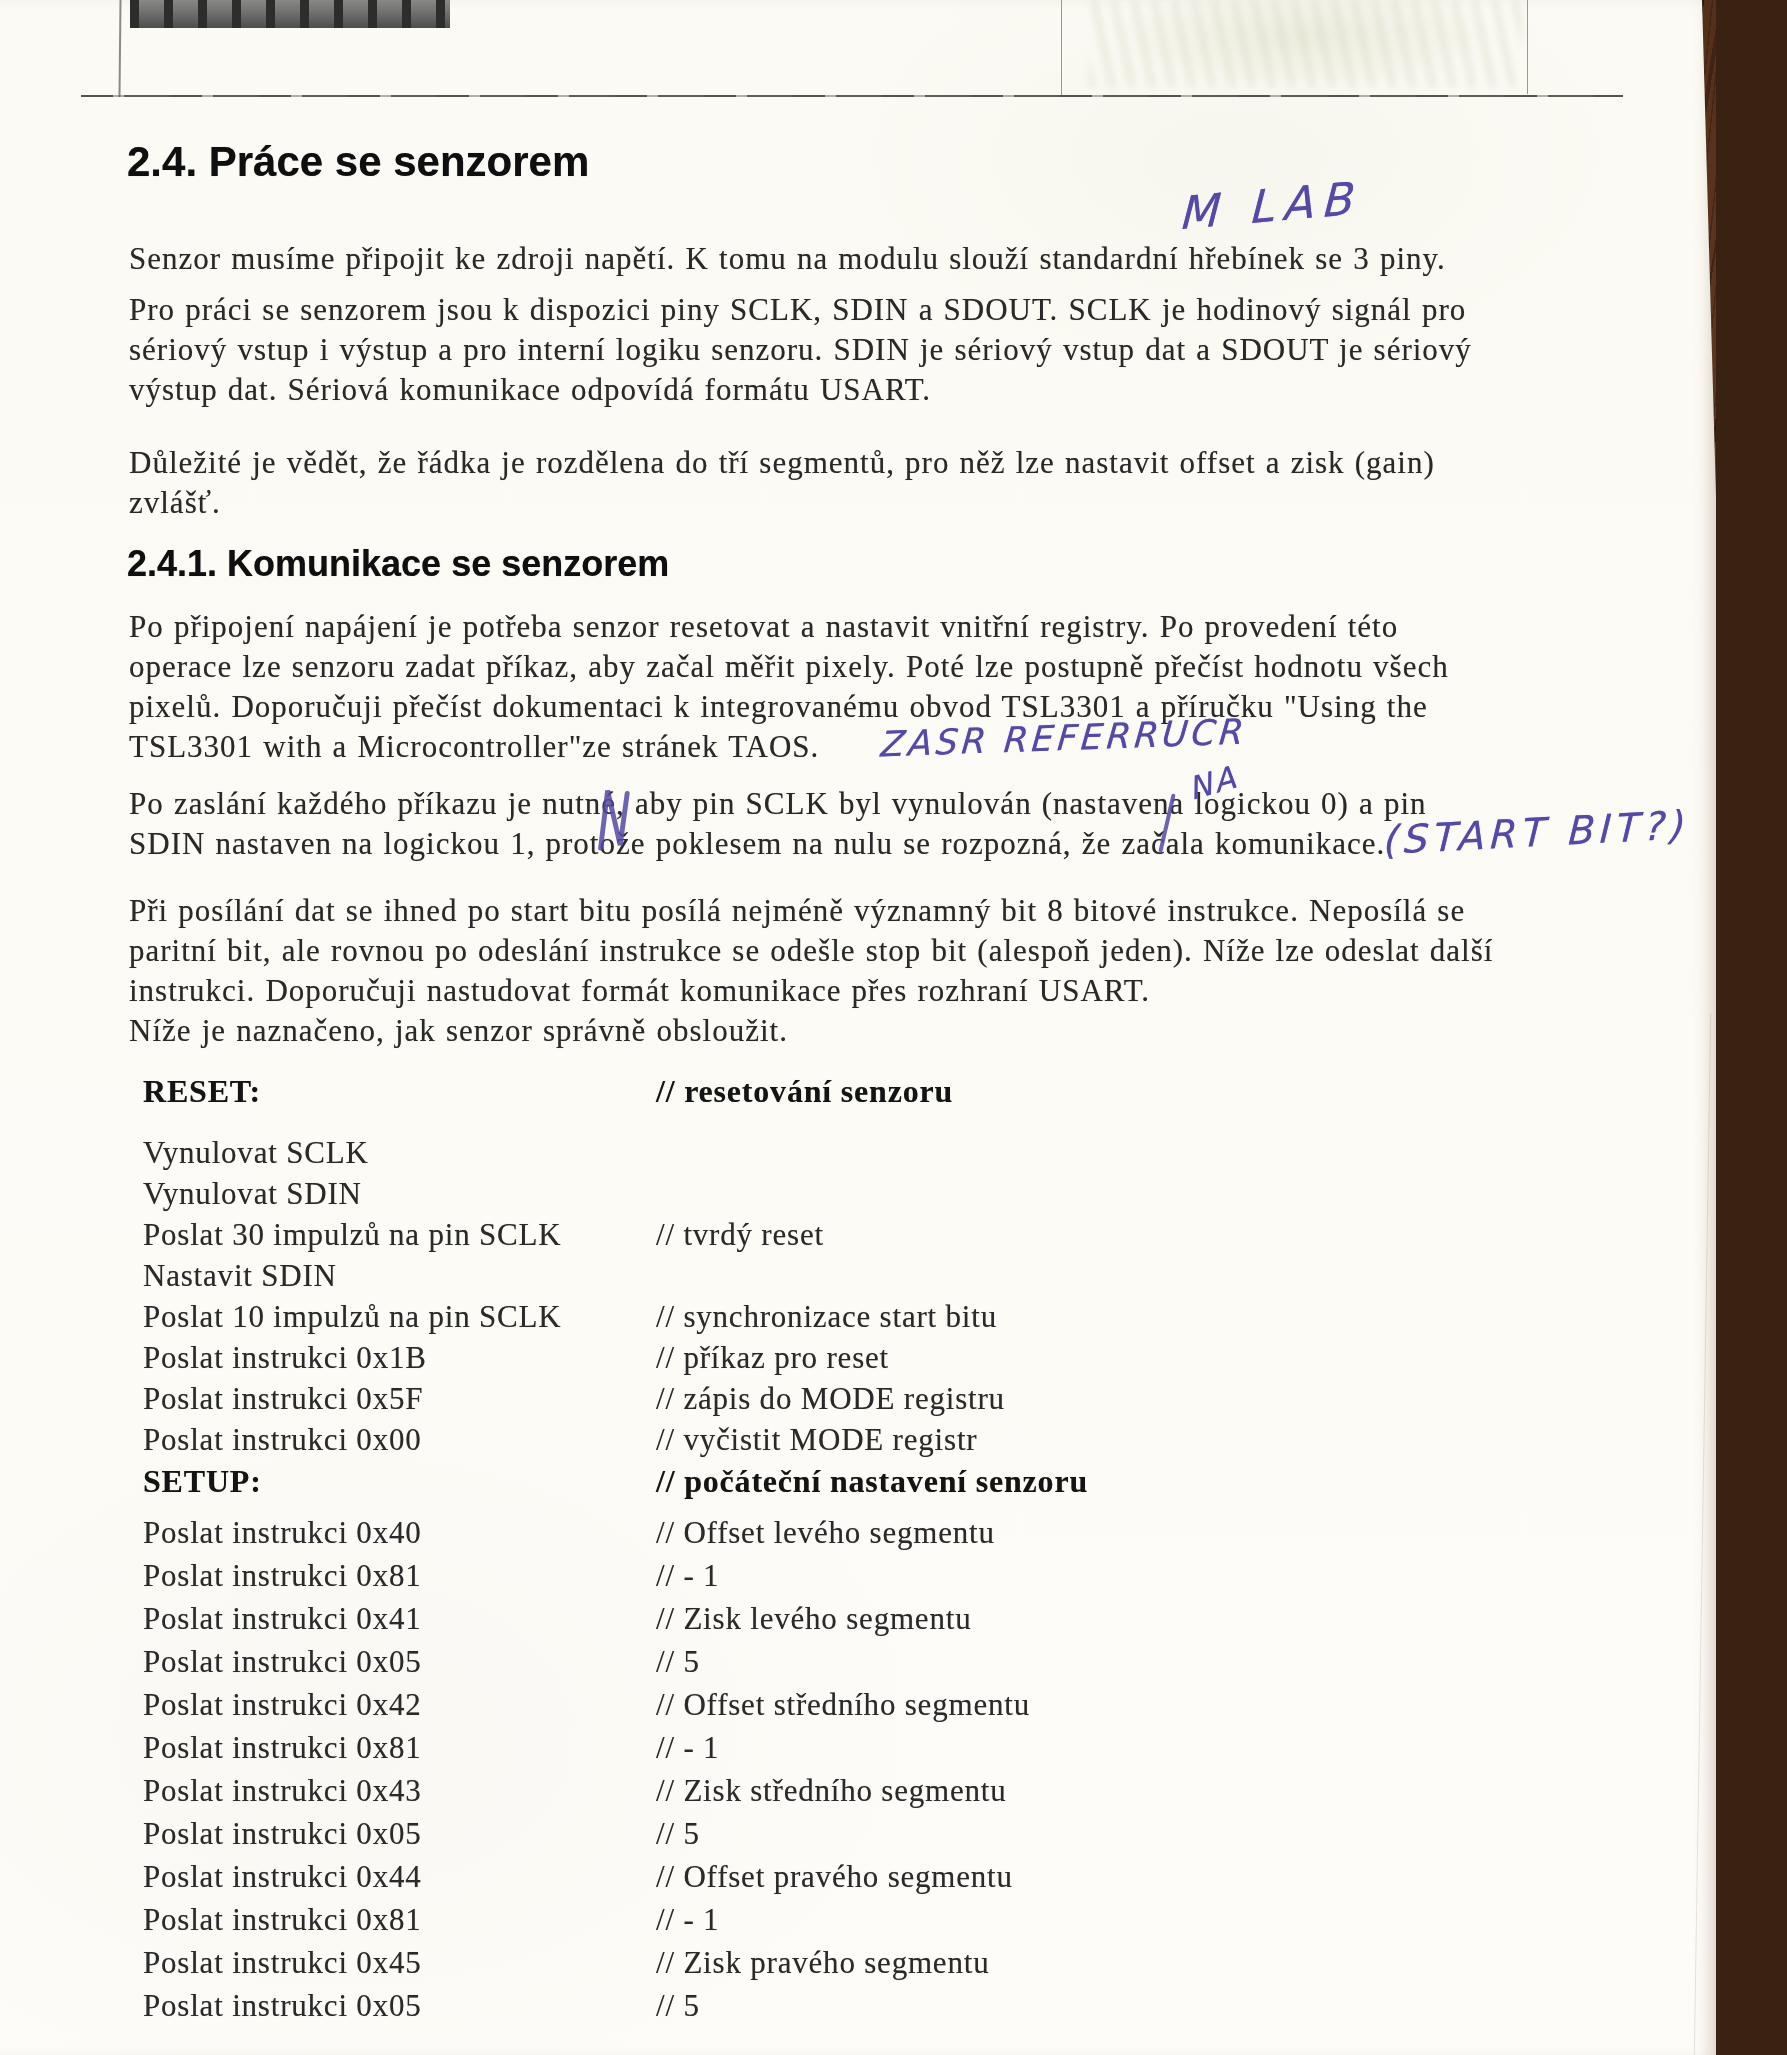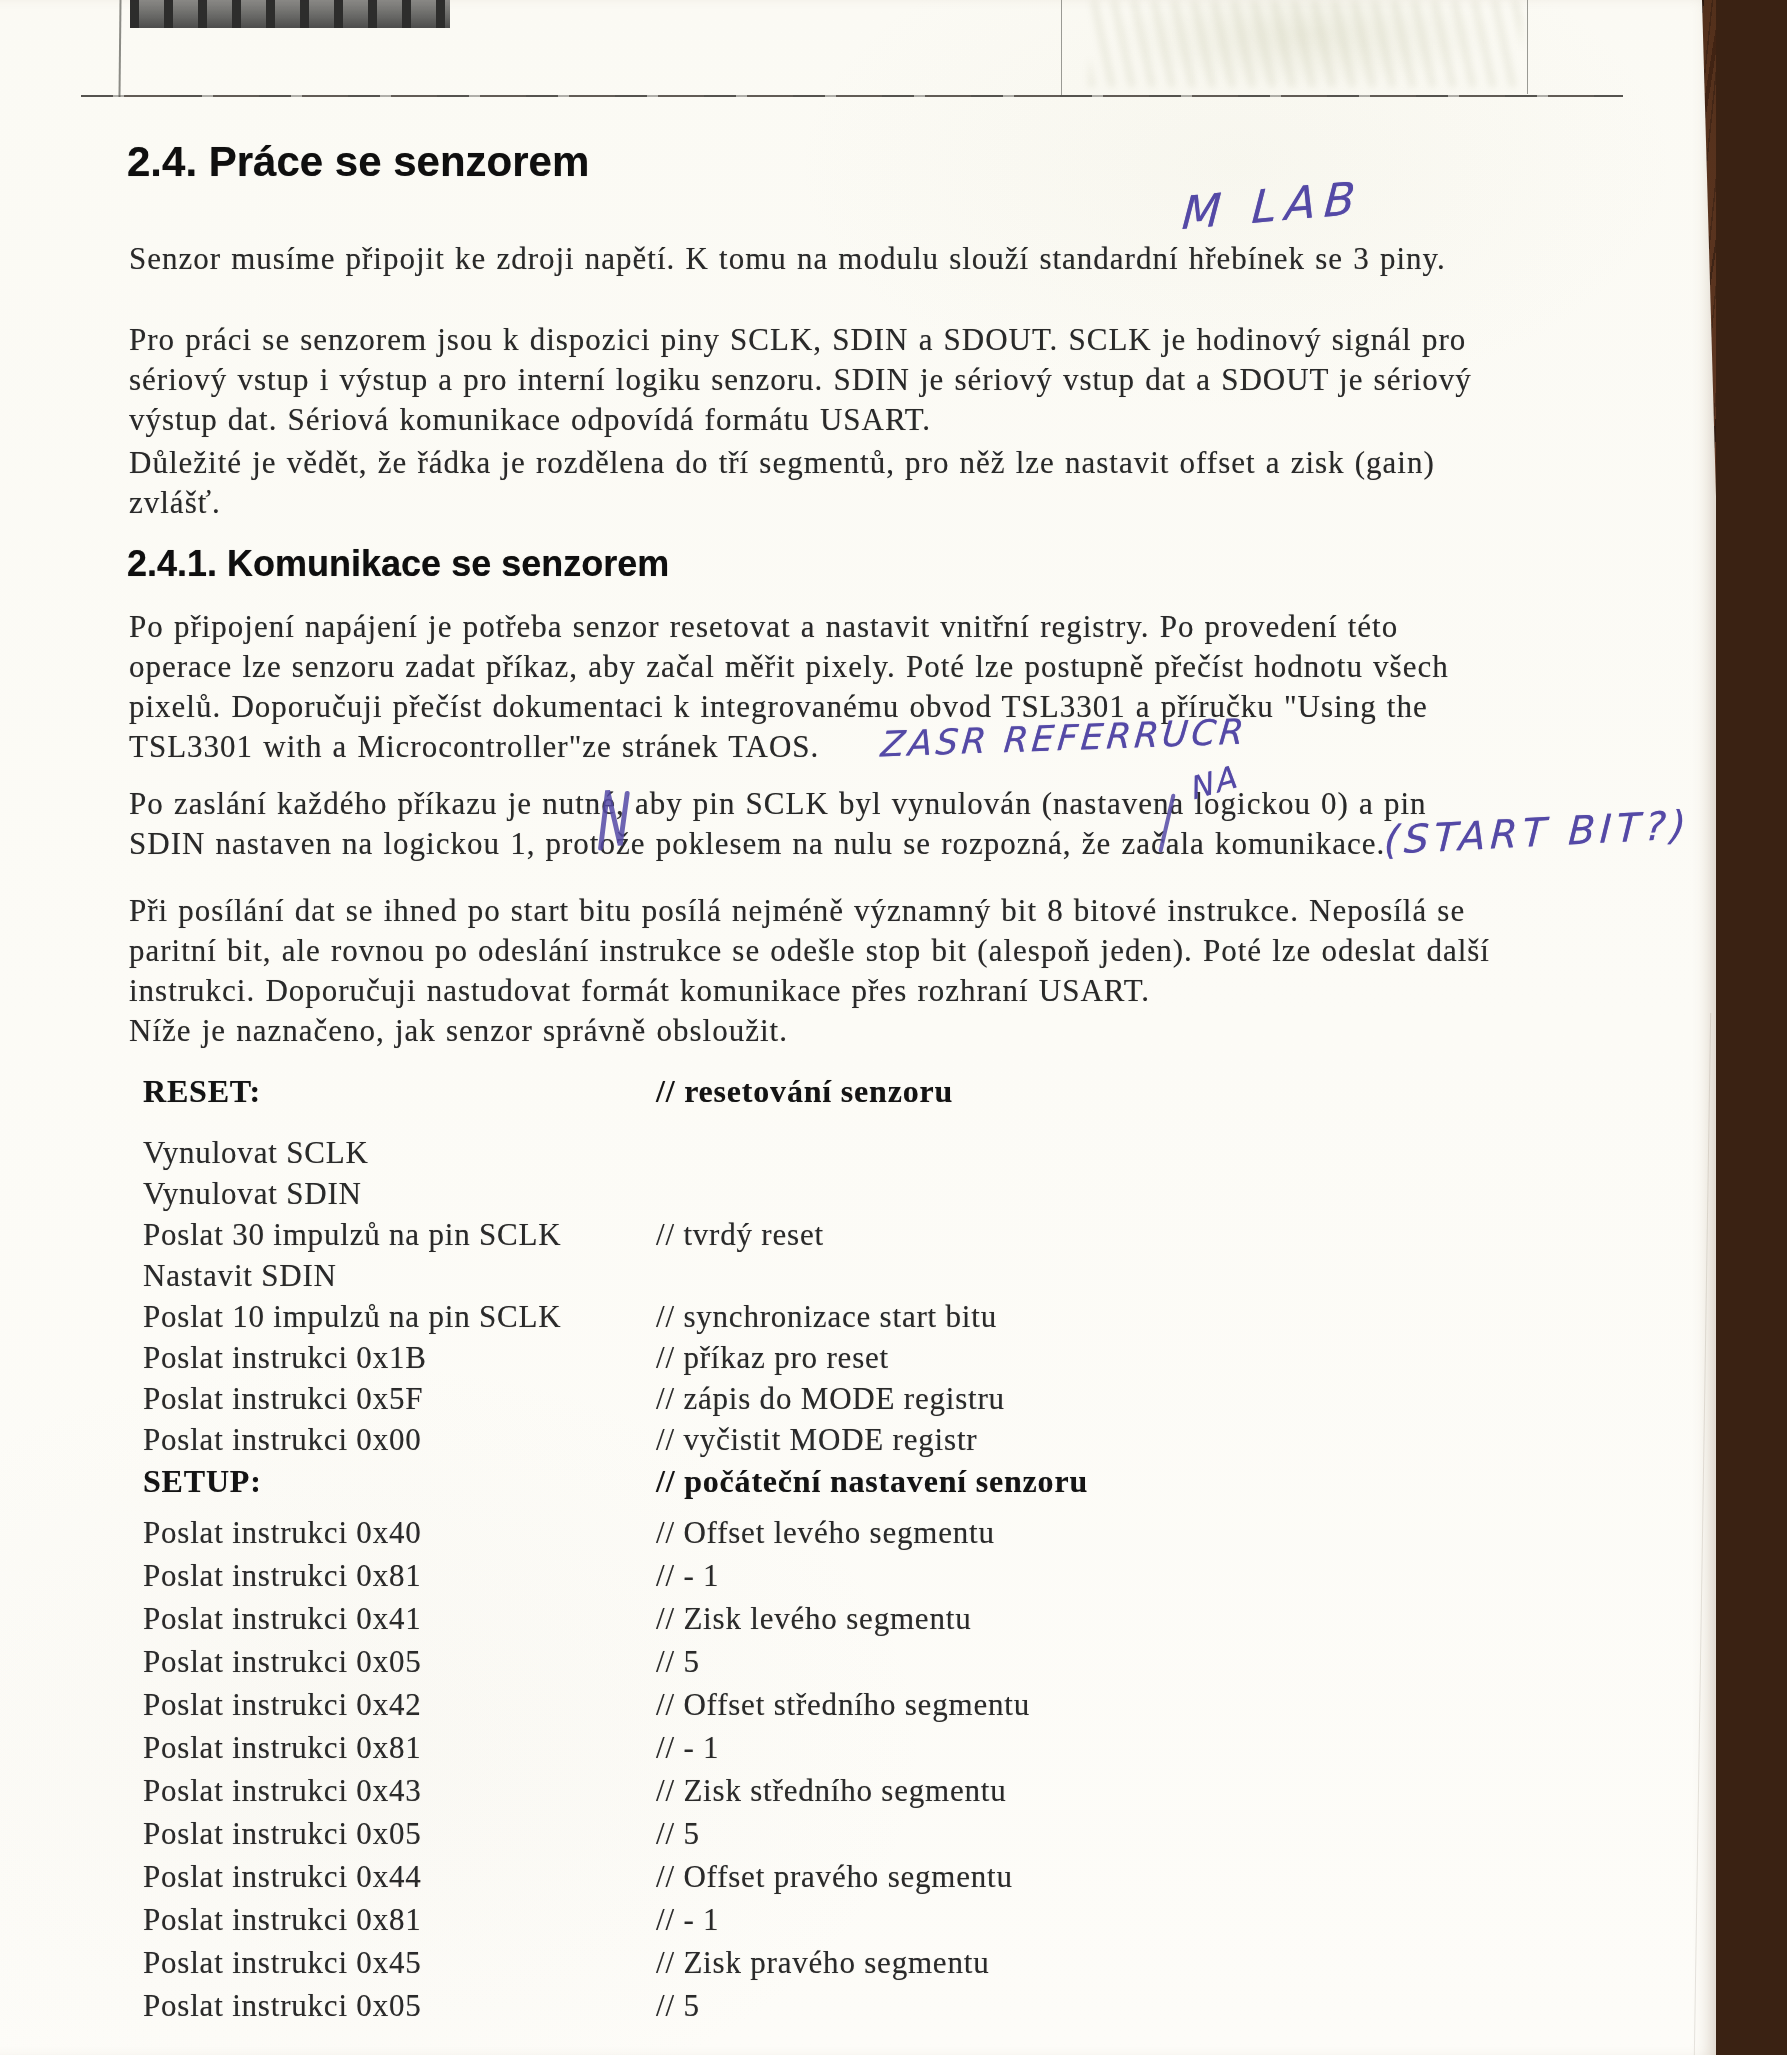--- a/index.html
+++ b/index.html
@@ -54,21 +54,21 @@
   .h1{position:absolute;left:127px;top:138px;
     font-family:"Liberation Sans",sans-serif;font-weight:bold;font-size:42px;color:#0f0f0f;
     letter-spacing:0;text-shadow:0 0 0.7px rgba(0,0,0,.55);}
   .h2{position:absolute;left:127px;top:543px;
     font-family:Liberation Sans, sans-serif;font-weight:bold;font-size:36px;color:#0f0f0f;
     text-shadow:0 0 0.7px rgba(0,0,0,.55);}
   .para{position:absolute;left:129px;width:1599px;font-size:31px;line-height:40px;
     color:#292929;letter-spacing:1px;word-spacing:1.4px;
     text-shadow:0 0 0.7px rgba(40,40,40,.45);}
   .para div{white-space:nowrap;}
-  #p1{top:239px;} #p2{top:320px;} #p3{top:443px;}
+  #p1{top:239px;} #p2{top:290px;} #p3{top:443px;}
   #p4{top:607px;} #p5{top:784px;} #p6{top:891px;font-family:Liberation Serif, serif;} #p7{top:1011px;}
 
   
   .listing{position:absolute;left:143px;top:1073px;width:1557px;
     font-size:31px;color:#2a2a2a;letter-spacing:0.8px;
     text-shadow:0 0 0.7px rgba(40,40,40,.45);}
   .lrow{display:grid;grid-template-columns:513px 1fr;align-items:start;}
   .lhead{font-weight:bold;font-size:32px;color:#141414;}
   .reset-head{height:62px;}
   .reset-rows .lrow{height:41px;}
@@ -126,21 +126,21 @@
       <div>operace lze senzoru zadat příkaz, aby začal měřit pixely. Poté lze postupně přečíst hodnotu všech</div>
       <div>pixelů. Doporučuji přečíst dokumentaci k integrovanému obvod TSL3301 a příručku "Using the</div>
       <div>TSL3301 with a Microcontroller"ze stránek TAOS.</div>
     </div>
     <div class="para" id="p5">
       <div>Po zaslání každého příkazu je nutné, aby pin SCLK byl vynulován (nastavena logickou 0) a pin</div>
       <div>SDIN nastaven na logickou 1, protože poklesem na nulu se rozpozná, že začala komunikace.</div>
     </div>
     <div class="para" id="p6">
       <div>Při posílání dat se ihned po start bitu posílá nejméně významný bit 8 bitové instrukce. Neposílá se</div>
-      <div>paritní bit, ale rovnou po odeslání instrukce se odešle stop bit (alespoň jeden). Poté lze odeslat další</div>
+      <div>paritní bit, ale rovnou po odeslání instrukce se odešle stop bit (alespoň jeden). Níže lze odeslat další</div>
       <div>instrukci. Doporučuji nastudovat formát komunikace přes rozhraní USART.</div>
     </div>
     <div class="para" id="p7">
       <div>Níže je naznačeno, jak senzor správně obsloužit.</div>
     </div>
 
     <div class="listing">
       <div class="lrow lhead reset-head">
         <span>RESET:</span>
         <span>// resetování senzoru</span>

